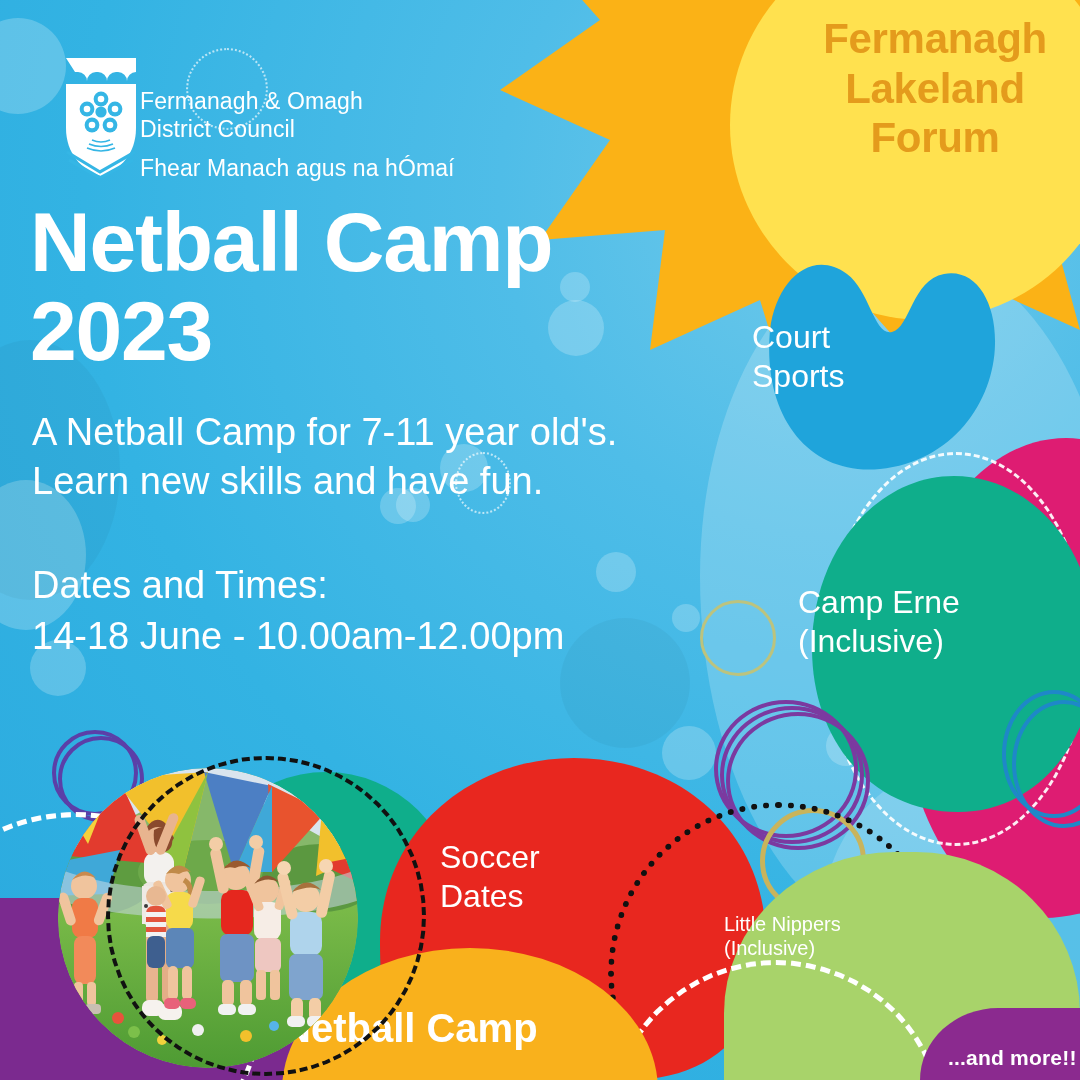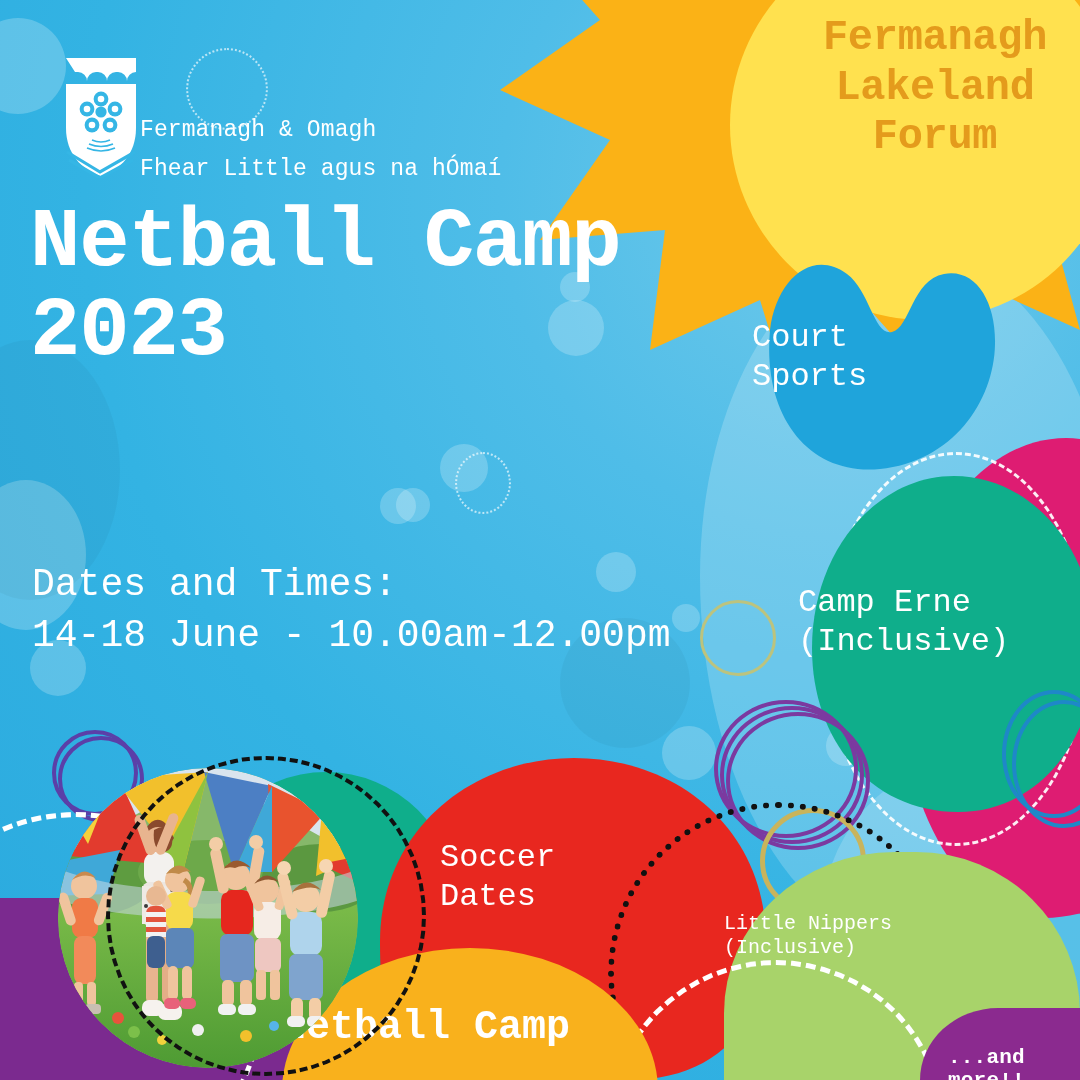--- a/index.html
+++ b/index.html
@@ -5,21 +5,21 @@
   html, body {
     margin: 0;
     padding: 0;
     background: #ffffff;
   }
   #poster {
     position: relative;
     width: 1080px;
     height: 1080px;
     overflow: hidden;
-    font-family: Liberation Mono, monospace;
+    font-family: Liberation Sans, sans-serif;
     background: radial-gradient(circle at 78% 18%, #6fc9ea 0%, #4fbde8 28%, #33b3e3 62%, #2aa9de 100%);
   }
 
   
   .bubble {
     position: absolute;
     border-radius: 50%;
     pointer-events: none;
   }
   .bubble-light { background: rgba(255,255,255,0.22); }
@@ -464,23 +464,26 @@
           <path d="M25,96 q14,6 28,0"></path>
         </g>
         <g stroke="#35B6E5" stroke-width="3.2" fill="none">
           <path d="M5,100 L38,120 L73,100"></path>
           <path d="M7,108 L38,126 L71,108"></path>
         </g>
       </svg>
     </div>
     <div class="logo-text">
       <div class="logo-line">Fermanagh &amp; Omagh</div>
+      <div class="logo-line">District Council</div>
       <div class="logo-gap"></div>
-      <div class="logo-line">Fhear Little agus na hÓmaí</div>
+      <div class="logo-line">Fhear Manach agus na hÓmaí</div>
     </div>
   </div>
 
   <div class="headline">Netball Camp
 2023</div>
+  <div class="subcopy">A Netball Camp for 7-11 year old's.
+Learn new skills and have fun.</div>
   <div class="dates">Dates and Times:
 14-18 June - 10.00am-12.00pm</div>
 
 </div>
 
 </body></html>

